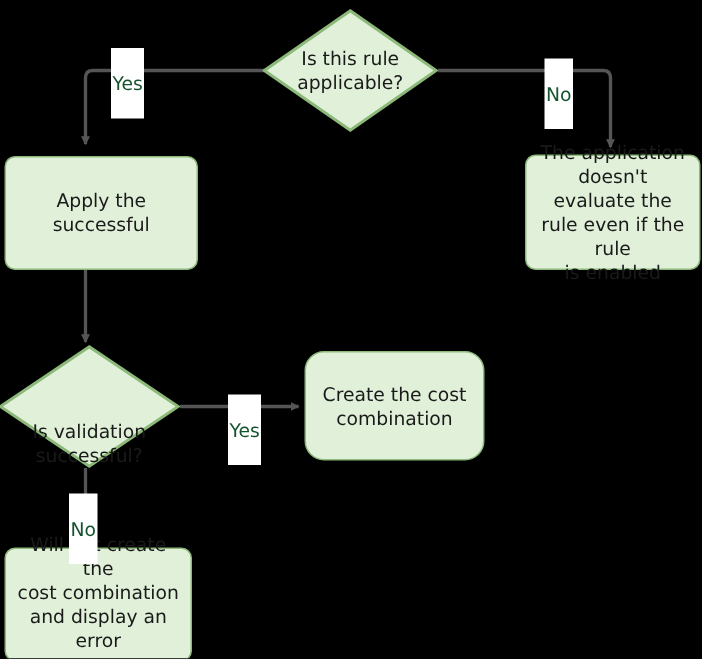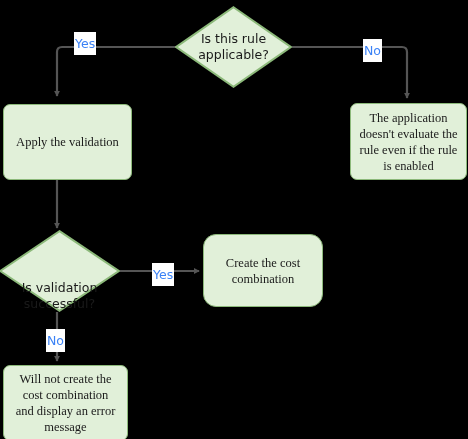--- a/index.html
+++ b/index.html
@@ -35,45 +35,44 @@
     line-height: 16px;
   }
   .box {
     background: #e1f0d9;
     border: 1.5px solid #8cb97a;
     border-radius: 7px;
   }
   .box .label {
     padding: 0 7px;
     white-space: pre-line;
-    font-family: Liberation Serif, serif;
   }
   .diamond {
     background: transparent;
     border: none;
   }
   .diamond .shape {
     position: absolute;
     left: 0;
     top: 0;
     width: 100%;
     height: 100%;
   }
   .diamond .label {
     position: relative;
     z-index: 2;
     white-space: pre-line;
   }
   .edge-label {
     position: absolute;
     background: #ffffff;
-    color: #3b82f6;
+    color: #14532d;
     font-size: 12.5px;
     line-height: 15px;
-    padding: 4px 1px;
+    padding: 16px 1px;
     z-index: 5;
     white-space: nowrap;
   }
 </style>
 </head>
 <body>
 
 <div id="canvas">
 
   <svg id="wires" viewBox="0 0 468 439">
@@ -100,21 +99,21 @@
     </svg>
     <span class="label">Is this rule
 applicable?</span>
   </div>
 
   <div class="edge-label" style="left:74px; top:32px;">Yes</div>
 
   <div class="edge-label" style="left:363px; top:39px;">No</div>
 
   <div class="node box" style="left:3px; top:104px; width:129px; height:76px;">
-    <span class="label">Apply the validation</span>
+    <span class="label">Apply the successful</span>
   </div>
 
   <div class="node box" style="left:350px; top:103px; width:117px; height:77px;">
     <span class="label">The application
 doesn't evaluate the
 rule even if the rule
 is enabled</span>
   </div>
 
   <div class="node diamond" style="left:-1px; top:230px; width:121px; height:82px;align-items:flex-end;">

